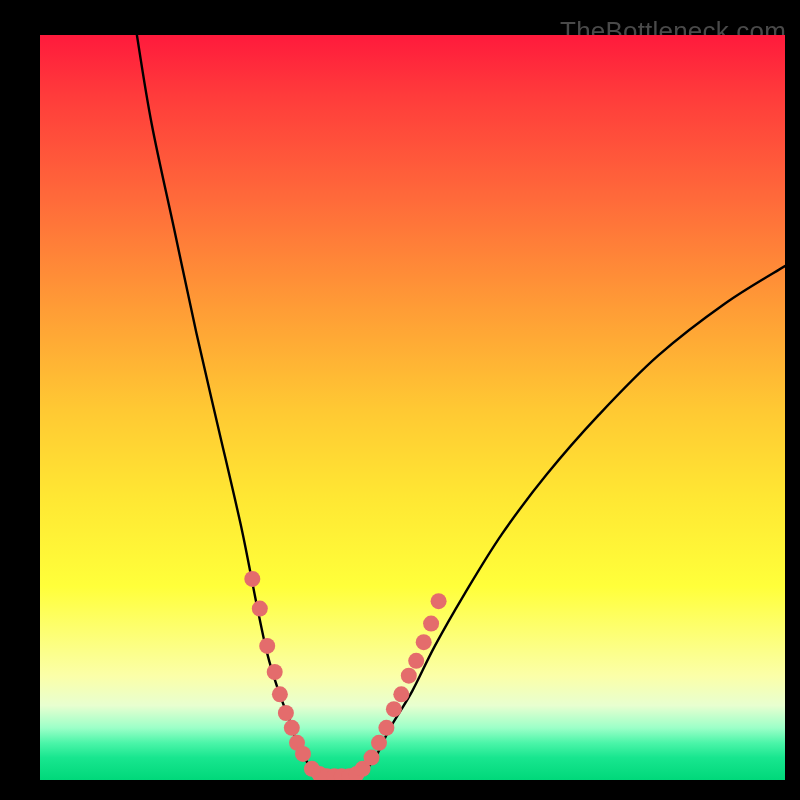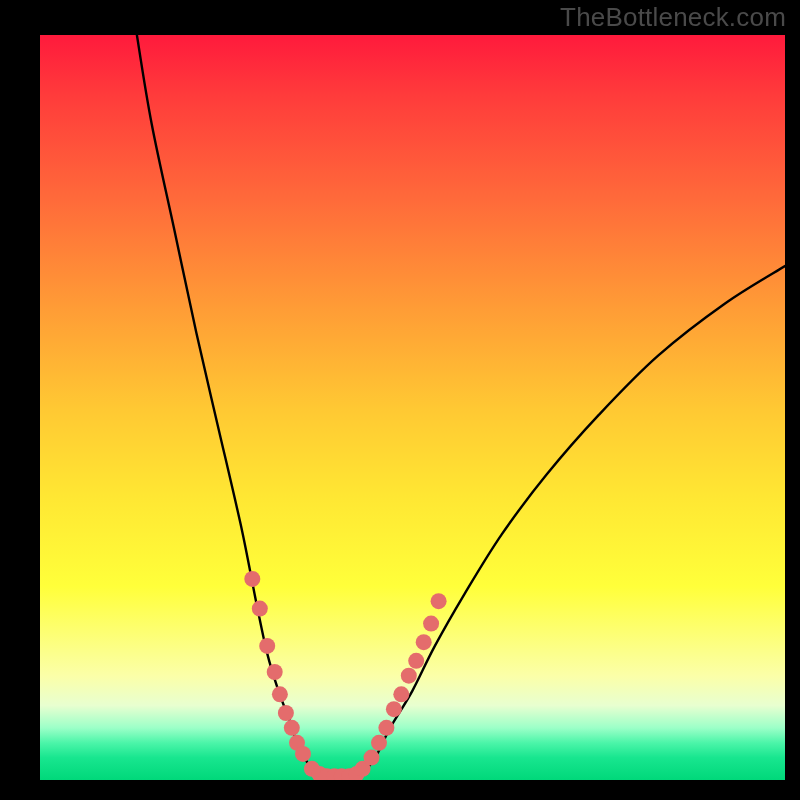--- a/index.html
+++ b/index.html
@@ -36,21 +36,21 @@
       #fbffa8 86%,
       #e8ffd0 90%,
       #9cffc8 93%,
       #4cf5a9 95%,
       #18e68f 97%,
       #00d87a 100%
     );
   }
   .watermark {
     position: absolute;
-    top: 2px;
+    top: 16px;
     right: 14px;
     color: #4a4a4a;
     font-size: 26px;
     font-weight: 500;
     letter-spacing: 0.2px;
     user-select: none;
   }
   svg.curve {
     position: absolute;
     left: 0;

